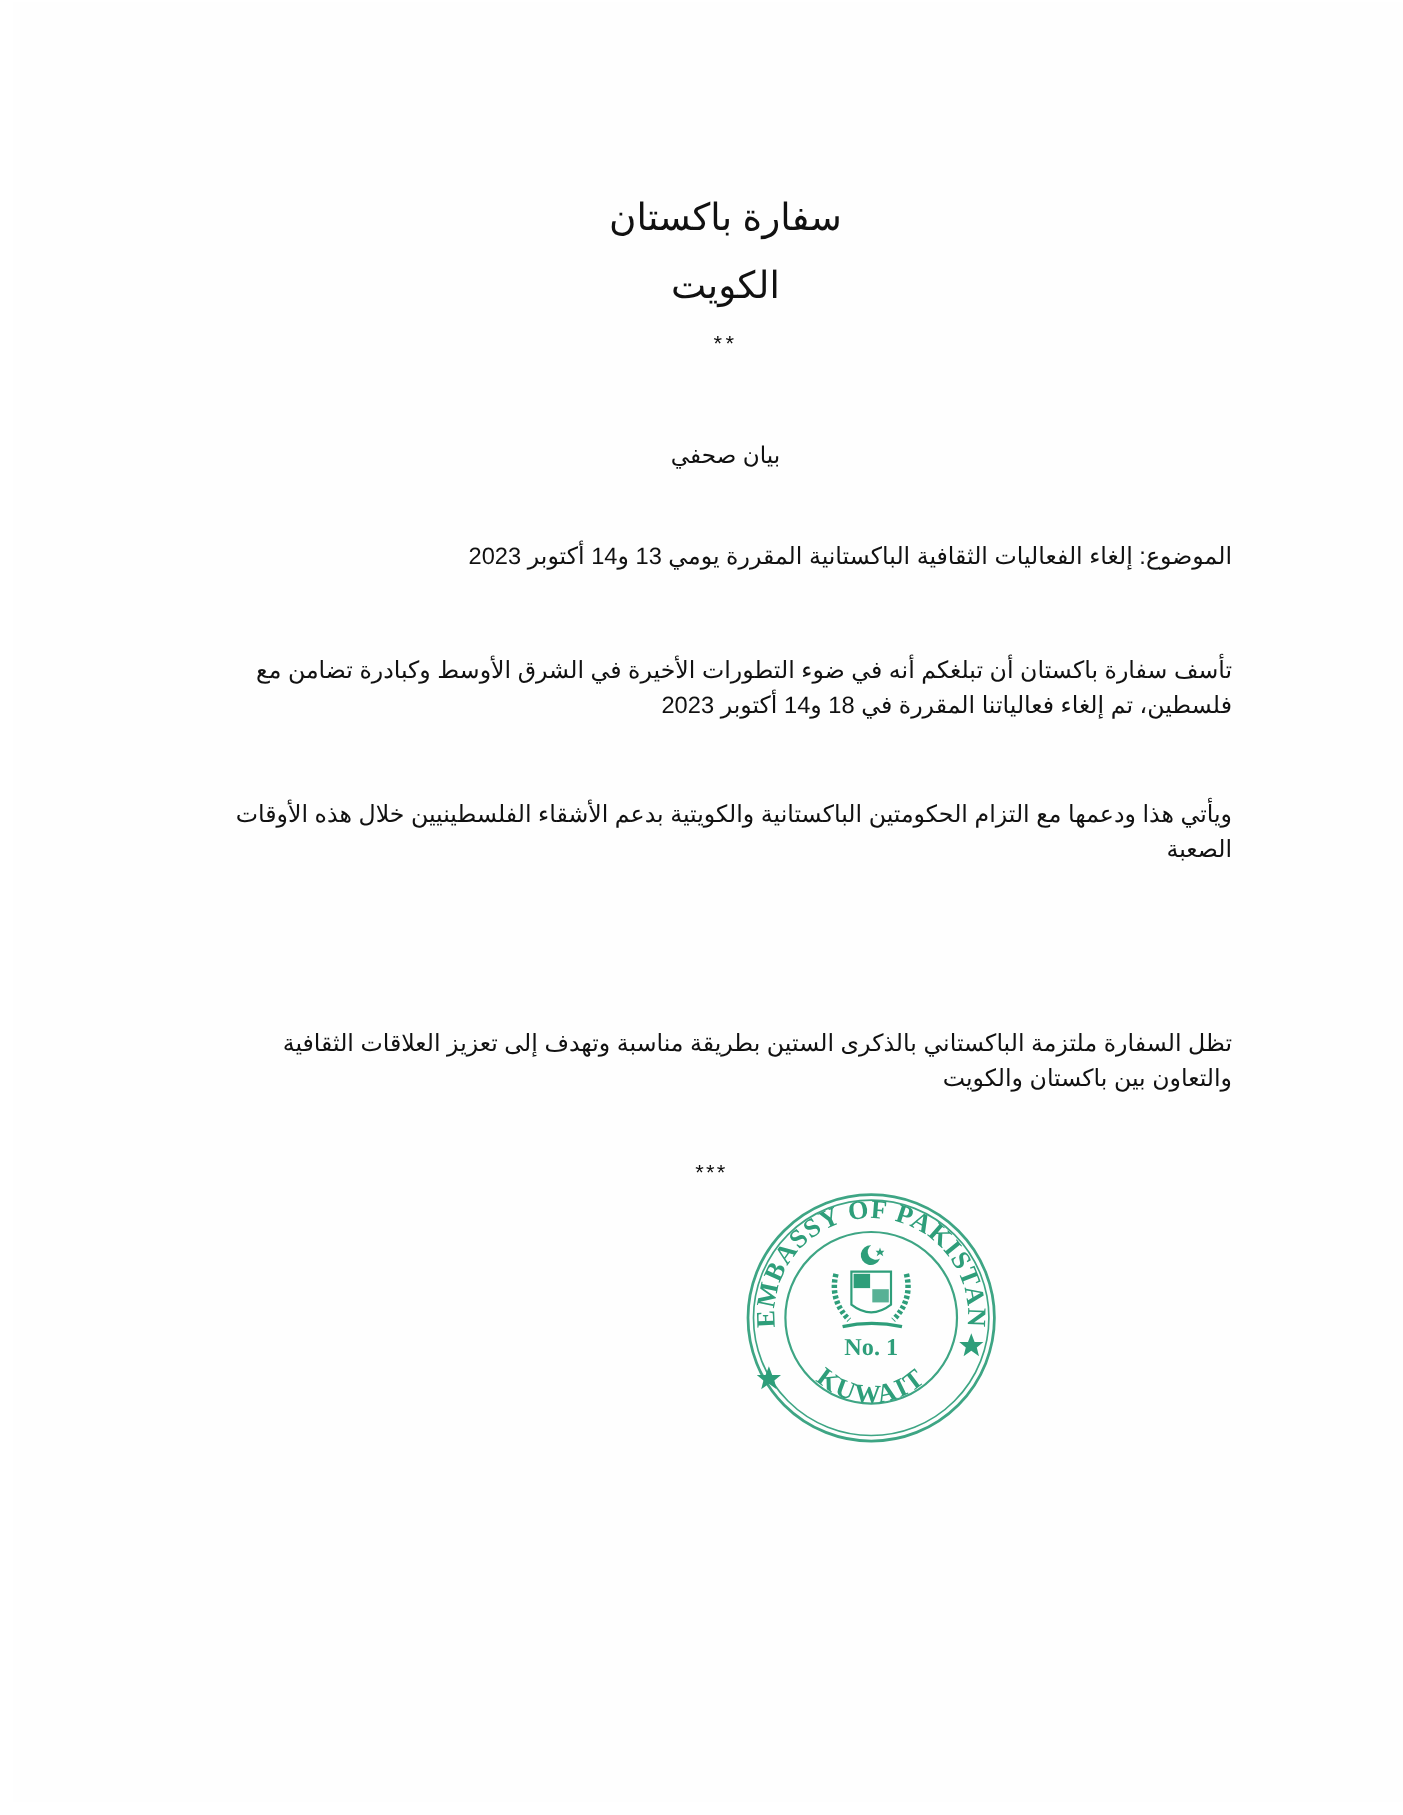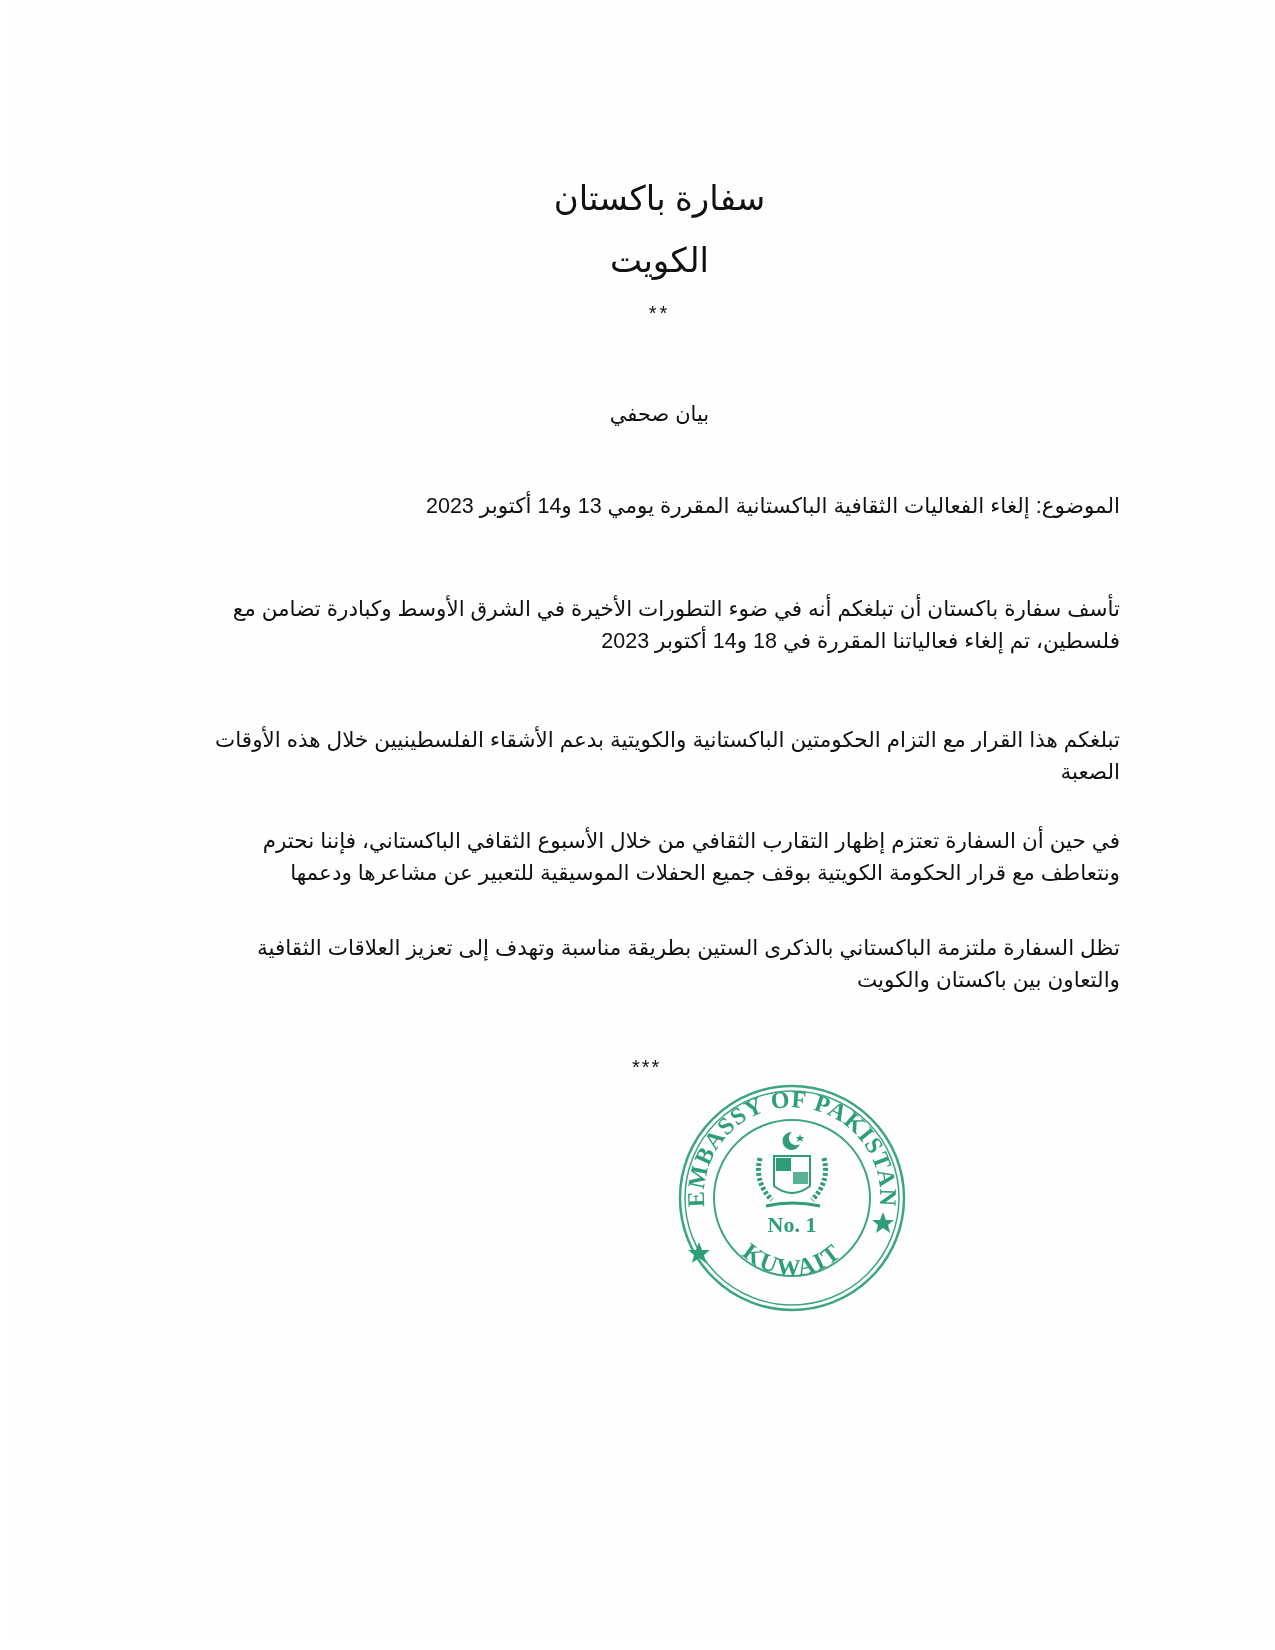--- a/index.html
+++ b/index.html
@@ -28,22 +28,21 @@
 
   <div class="center title1">سفارة باكستان</div>
   <div class="center title2">الكويت</div>
   <div class="center stars2">**</div>
 
   <div class="center press">بيان صحفي</div>
 
   <div class="para subject">الموضوع: إلغاء الفعاليات الثقافية الباكستانية المقررة يومي 13 و14 أكتوبر 2023</div>
 
   <div class="para p1">تأسف سفارة باكستان أن تبلغكم أنه في ضوء التطورات الأخيرة في الشرق الأوسط وكبادرة تضامن مع فلسطين، تم إلغاء فعالياتنا المقررة في 18 و14 أكتوبر 2023</div>
-  <div class="para p2">تبلغكم هذا القرار مع التزام الحكومتين الباكستانية والكويتية بدعم الأشقاء الفلسطينيين خلال هذه الأوقات الصعبة</div>
-  <div class="para p3">في حين أن السفارة تعتزم إظهار التقارب الثقافي من خلال الأسبوع الثقافي الباكستاني، فإننا نحترم ونتعاطف مع قرار الحكومة الكويتية بوقف جميع الحفلات الموسيقية للتعبير عن مشاعرها ودعمها</div>
+  <div class="para p2">ويأتي هذا ودعمها مع التزام الحكومتين الباكستانية والكويتية بدعم الأشقاء الفلسطينيين خلال هذه الأوقات الصعبة</div>
   <div class="para p4">تظل السفارة ملتزمة الباكستاني بالذكرى الستين بطريقة مناسبة وتهدف إلى تعزيز العلاقات الثقافية والتعاون بين باكستان والكويت</div>
 
   <div class="stars3">***</div>
 
   <div class="stamp">
     <svg viewBox="0 0 232 232">
       <defs>
         <path id="topArc" d="M 30 132 A 88 88 0 1 1 202 132"></path>
         <path id="botArc" d="M 50 150 A 72 72 0 0 0 182 150"></path>
       </defs>

